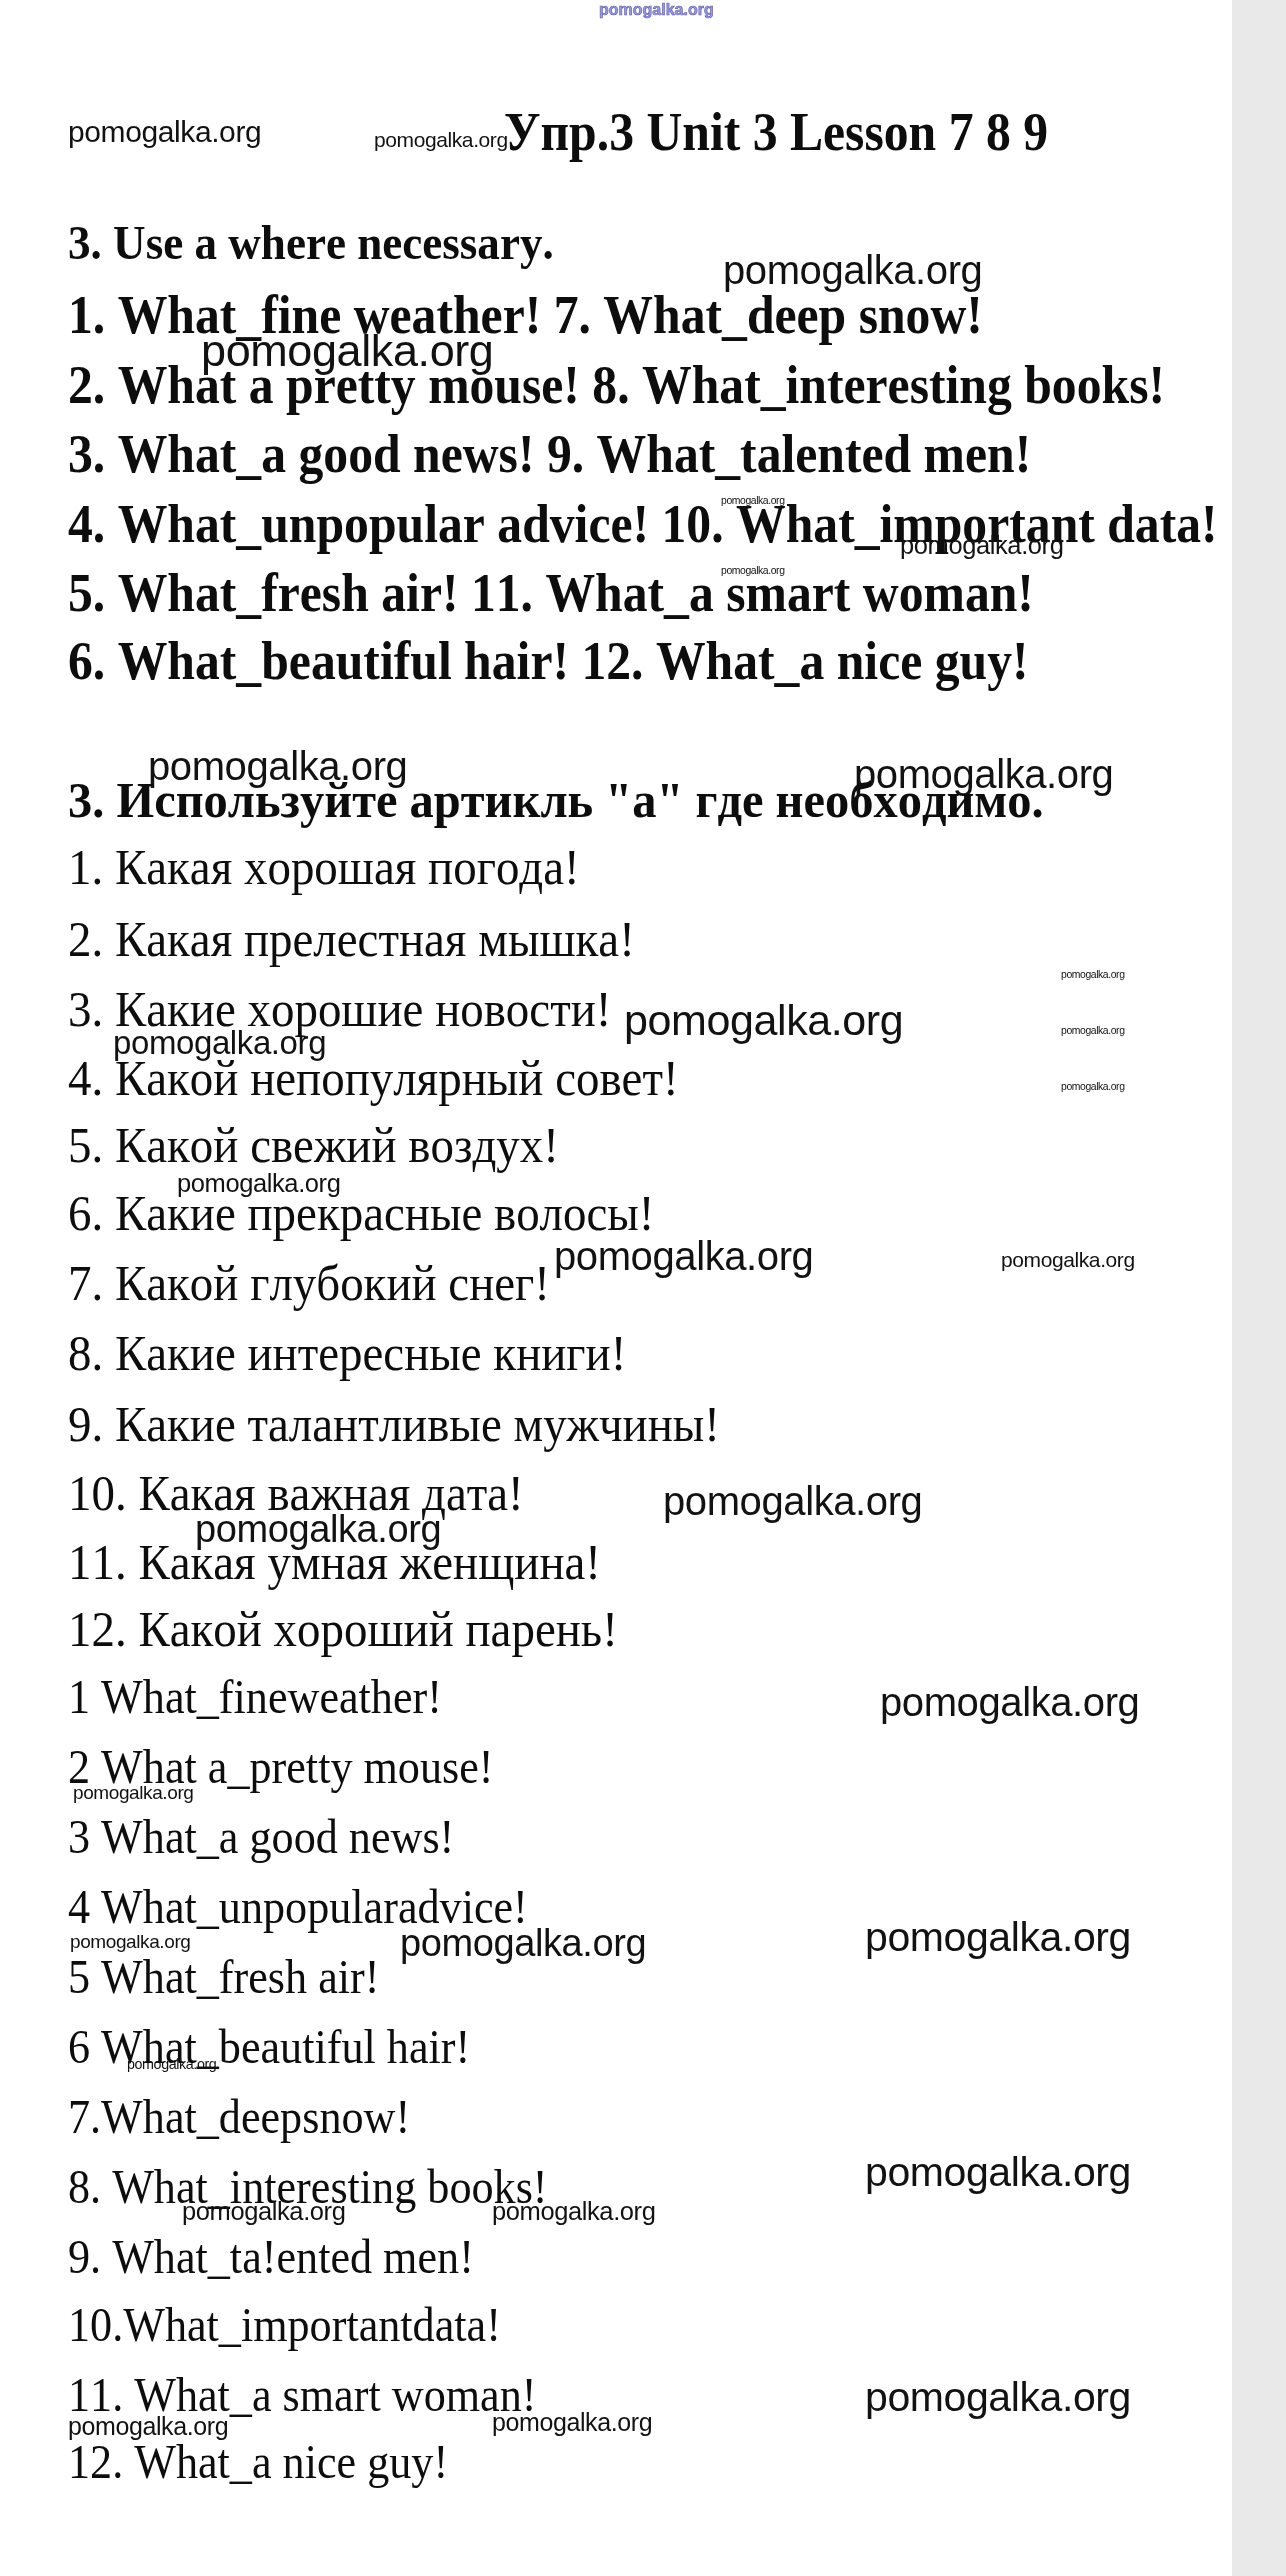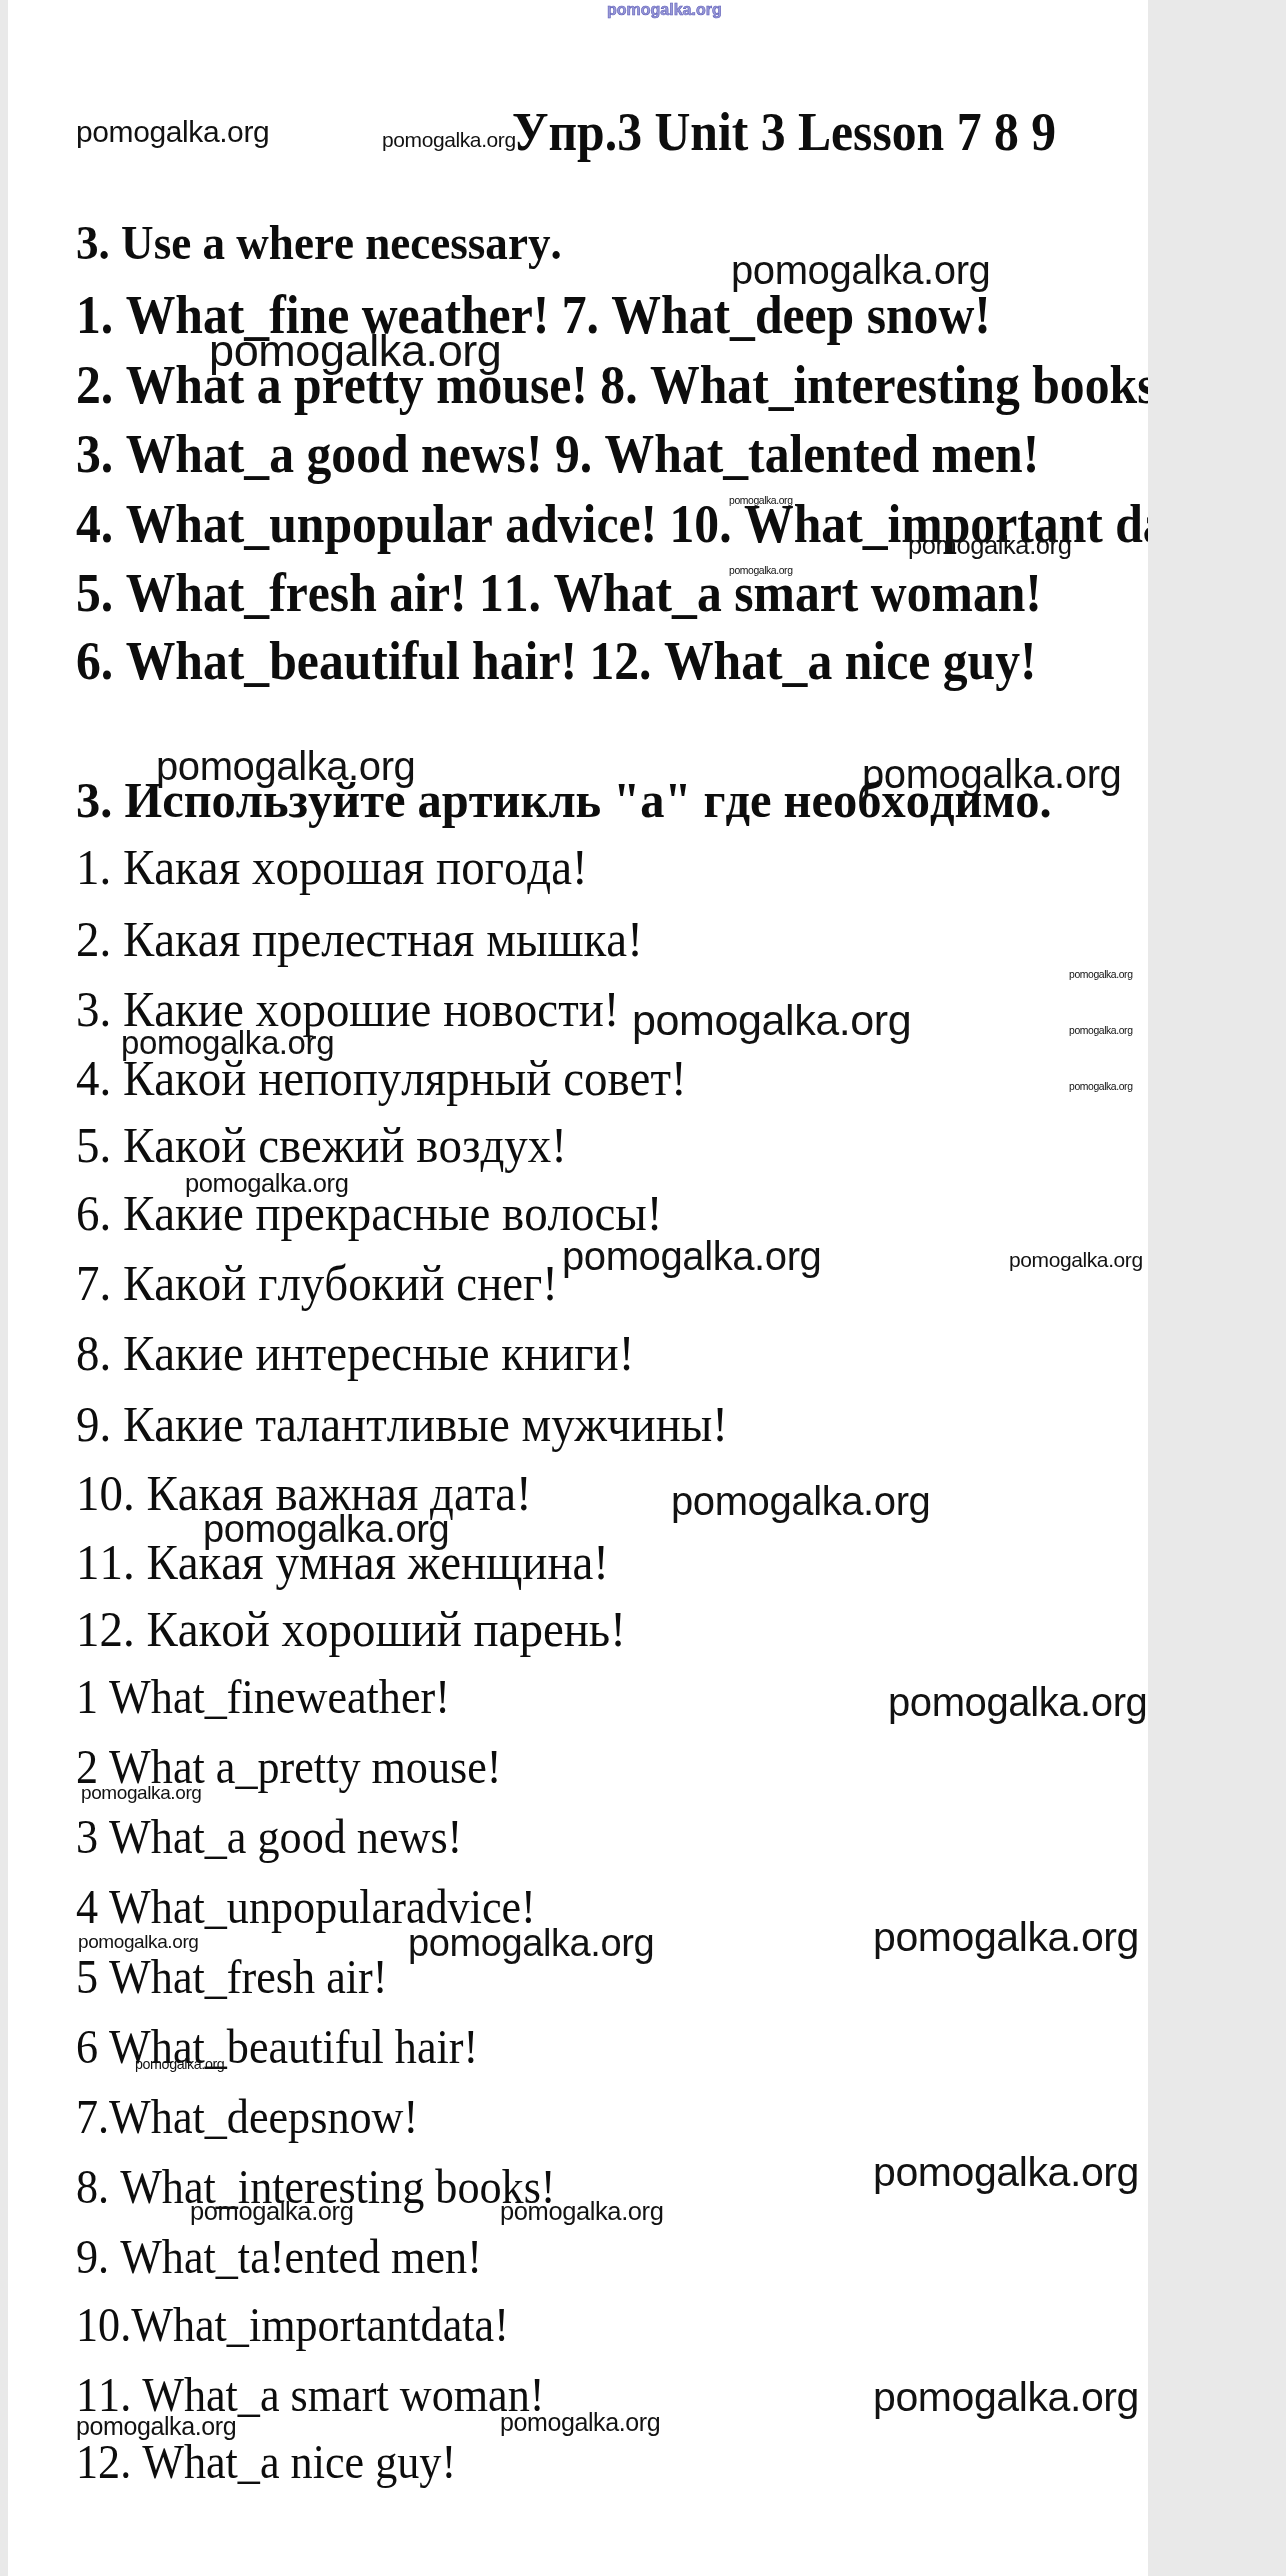--- a/index.html
+++ b/index.html
@@ -1,22 +1,21 @@
 <!DOCTYPE html>
 <html style="font-size:12.7px"><head>
 <meta charset="utf-8">
 <style>
   html,body{margin:0;padding:0;background:#e9e9e9;}
   #page{
     position:relative;
-    width:1140px;height:2576px;
+    width:1232px;height:2576px;
     background:#ffffff;
     overflow:hidden;
     font-kerning:none;
-    margin-left:8px;
   }
   .abs{position:absolute;white-space:nowrap;line-height:1.05;color:#0d0d0d;}
   .serif{font-family:"Liberation Serif","DejaVu Serif",serif;font-weight:normal;}
   .serif-b{font-family:"Liberation Serif","DejaVu Serif",serif;font-weight:bold;}
   .cond{transform:scaleX(0.92);transform-origin:0 0;}
   .cond95{transform:scaleX(0.95);transform-origin:0 0;}
   .wm{font-family:"Liberation Sans","DejaVu Sans",sans-serif;color:#121212;letter-spacing:-0.4px;}
   .wm-blue{
     font-family:"Liberation Sans","DejaVu Sans",sans-serif;
     color:#9a9ad8;-webkit-text-stroke:0.6px #5c5cb8;font-weight:600;letter-spacing:0;

